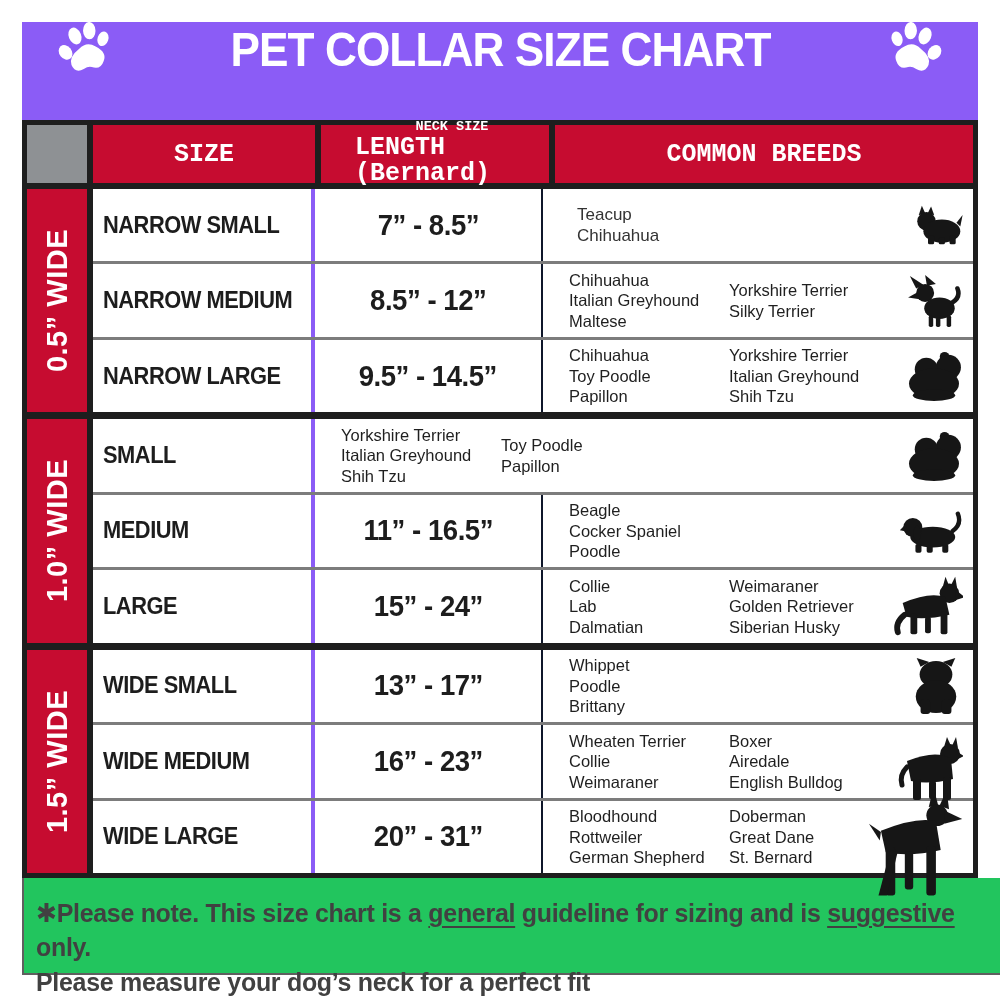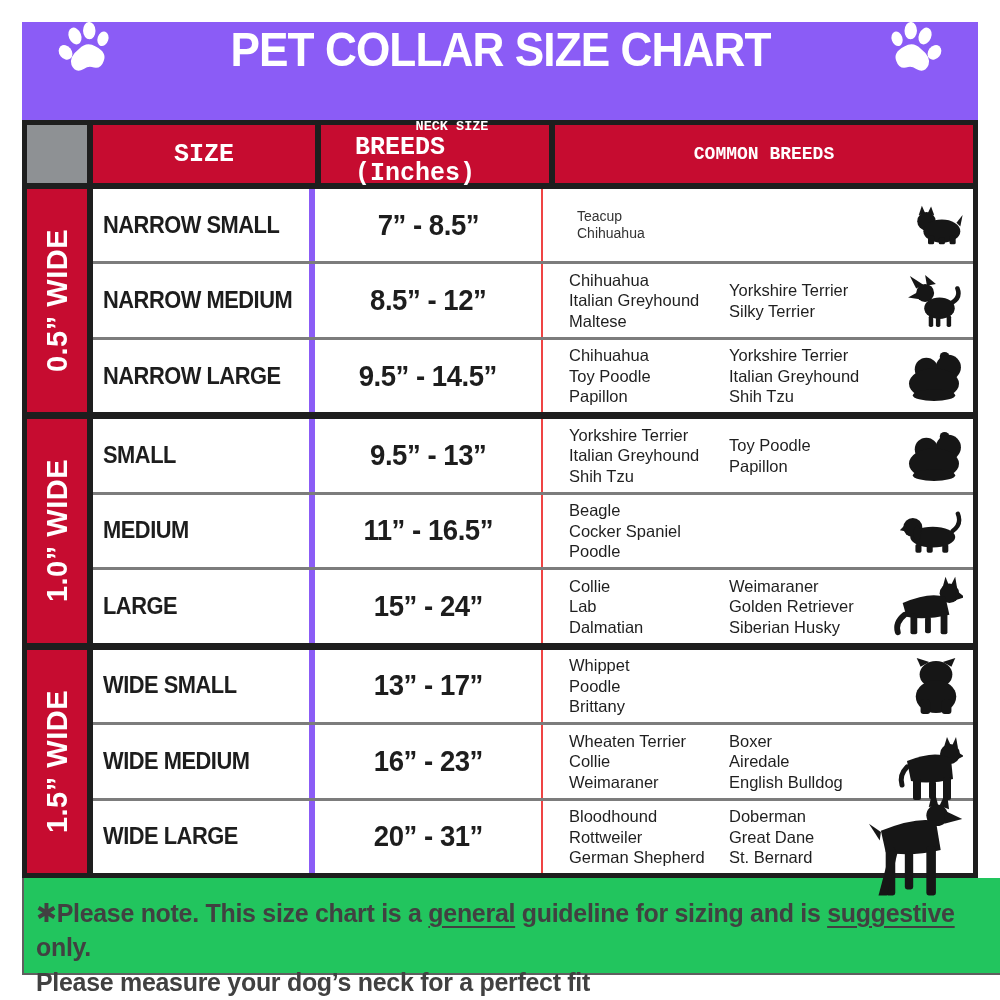--- a/index.html
+++ b/index.html
@@ -21,46 +21,46 @@
          background:#1e1e1e; padding:5px; display:flex; flex-direction:column; }
 
   .thead { display:flex; gap:6px; height:58px; margin-bottom:6px; flex:none; }
   .corner { width:60px; background:#8e9194; flex:none; }
   .hcell { background:#c60c30; color:#fff; display:flex; flex-direction:column;
            align-items:center; justify-content:center; font-weight:bold;font-family:Liberation Mono, monospace; }
   .h-size { width:222px; flex:none; font-size:25px; }
   .h-len  { width:228px; flex:none;padding-left:34px; }
   .h-len .small { font-size:13.5px; line-height:1.1; }
   .h-len .big   { font-size:25px; line-height:1.05; }
-  .h-breeds { flex:1; font-size:18px; }
+  .h-breeds { flex:1; font-size:25px; }
 
   .group { flex:1; display:flex; }
   .group + .group { margin-top:7px; }
   .glabel { width:60px; flex:none; background:#c60c30; color:#fff;
             display:flex; align-items:center; justify-content:center;
             margin-right:6px; }
   .glabel span { writing-mode:vertical-rl; transform:rotate(180deg);
                  font-weight:bold; font-size:29px; letter-spacing:0.5px; white-space:nowrap; }
   .gbody { flex:1; background:#fff; display:flex; flex-direction:column; }
 
   .row { flex:1; display:flex; align-items:stretch; position:relative; }
   .row + .row { border-top:3px solid #7c7c7c; }
 
   .cell { display:flex; align-items:center; }
-  .c-size { width:222px; flex:none; padding-left:10px; border-right:6px solid #8b5cf6; }
+  .c-size { width:222px; flex:none; padding-left:10px; border-right:4px solid #8b5cf6; }
   .size-txt { font-size:23px; font-weight:bold; color:#1d1d1d; letter-spacing:-0.5px;
               transform:scaleX(0.95); transform-origin:left center; white-space:nowrap; }
-  .c-len { width:228px; flex:none; justify-content:center; border-right:2px solid #ef4444; }
+  .c-len { width:228px; flex:none; justify-content:center; border-right:2px solid #0f172a; }
   .len-txt { font-size:29px; font-weight:bold; color:#1d1d1d; letter-spacing:-0.5px;
              transform:scaleX(0.95); white-space:nowrap; }
   .c-breeds { flex:1; position:relative; padding-left:26px; }
   .breed-list { white-space:pre-line; font-size:16.5px; line-height:1.24; color:#1f1f1f; }
   .bl1 { width:160px; flex:none; }
   .bl2 { flex:1; padding-right:84px; }
-  .row-small .breed-list { font-size:14px; color:#333; }
+  .row-small .breed-list { font-size:17px; color:#333; }
   .row-small .bl1 { padding-left:8px; }
 
   .dogwrap { position:absolute; right:10px; top:50%; transform:translateY(-50%);
              display:flex; align-items:center; }
   .dogwrap svg { display:block; fill:#161616; }
   .d-yorkie   { height:40px; width:50px; }
   .d-chi      { height:52px; width:56px; }
   .d-shihtzu  { height:50px; width:58px; }
   .d-beagle   { height:45px; width:64px; }
   .d-shepherd { height:60px; width:72px; }
@@ -109,21 +109,21 @@
     </span>
   </div>
 
   <div class="tbl">
 
     <div class="thead">
       <div class="corner"></div>
       <div class="hcell h-size">SIZE</div>
       <div class="hcell h-len">
         <span class="small">NECK SIZE</span>
-        <span class="big">BREEDS (Inches)</span>
+        <span class="big">LENGTH (Bernard)</span>
       </div>
       <div class="hcell h-breeds">COMMON BREEDS</div>
     </div>
 
     <div class="group">
       <div class="glabel">
         <span>0.5” WIDE</span>
       </div>
       <div class="gbody">
         <div class="row row-small">
@@ -208,23 +208,20 @@
     </div>
 
     <div class="group">
       <div class="glabel">
         <span>1.0” WIDE</span>
       </div>
       <div class="gbody">
         <div class="row">
           <div class="cell c-size">
               <span class="size-txt">SMALL</span>
-            </div>
-          <div class="cell c-len">
-              <span class="len-txt">9.5” - 13”</span>
             </div>
           <div class="cell c-breeds">
             <div class="breed-list bl1">Yorkshire Terrier
 Italian Greyhound
 Shih Tzu</div>
             <div class="breed-list bl2">Toy Poodle
 Papillon</div>
             <span class="dogwrap">
               <svg class="d-shihtzu" viewBox="0 0 60 52">
                 <circle cx="41" cy="6" r="5"></circle>

